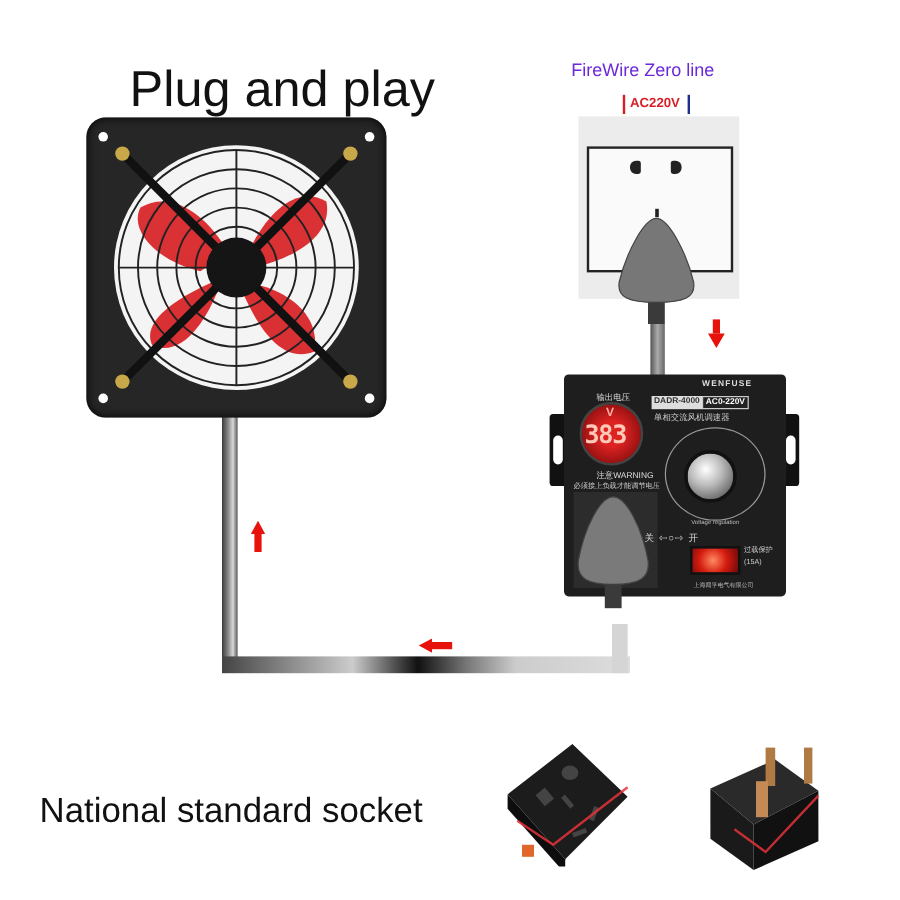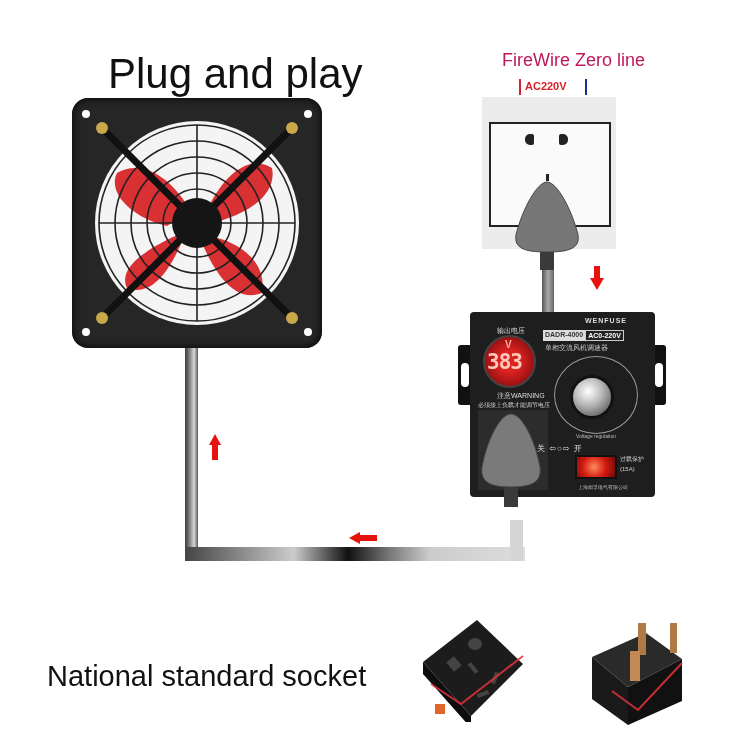--- a/index.html
+++ b/index.html
@@ -1,26 +1,26 @@
 <!DOCTYPE html>
 <html><head>
 <meta charset="utf-8">
 <style>
   * { box-sizing: border-box; margin: 0; padding: 0; }
   html, body { width: 750px; height: 750px; background: #ffffff; overflow: hidden; }
   body { position: relative; font-family: "Liberation Sans", sans-serif; color: #111; }
   .abs { position: absolute; }
 
   .title-plug { left: 108px; top: 50px; font-size: 42px; color: #111; white-space: nowrap; }
-  .title-fw { left: 502px; top: 50px; font-size: 18px; color: #be185d; white-space: nowrap; }
-  .ac-label { left: 519px; top: 77px; width: 68px; height: 20px; }
+  .title-fw { left: 476px; top: 50px; font-size: 15px; color: #6d28d9; white-space: nowrap; }
+  .ac-label { left: 519px; top: 77px; width: 56px; height: 20px; }
   .ac-label .bar-l { position: absolute; left: 0; top: 2px; width: 2px; height: 16px; background: #d81f26; }
   .ac-label .bar-r { position: absolute; right: 0; top: 2px; width: 2px; height: 16px; background: #1f2f8c; }
   .ac-label .txt { position: absolute; left: 6px; top: 3px; font-size: 11px; font-weight: bold; color: #d81f26; }
-  .title-socket { left: 47px; top: 660px; font-size: 29px; color: #111; white-space: nowrap; }
+  .title-socket { left: 33px; top: 660px; font-size: 29px; color: #111; white-space: nowrap; }
 
   
   .fan { left: 72px; top: 98px; width: 250px; height: 250px; background: #262626; border-radius: 16px;
          box-shadow: inset 0 0 8px #000; }
   .fan svg { position: absolute; left: 0; top: 0; }
 
   
   .cable-v { left: 185px; top: 345px; width: 13px; height: 215px;
              background: linear-gradient(90deg, #3a3a3a, #8a8a8a 40%, #d8d8d8 70%, #555); }
   .cable-h { left: 185px; top: 547px; width: 340px; height: 14px;

